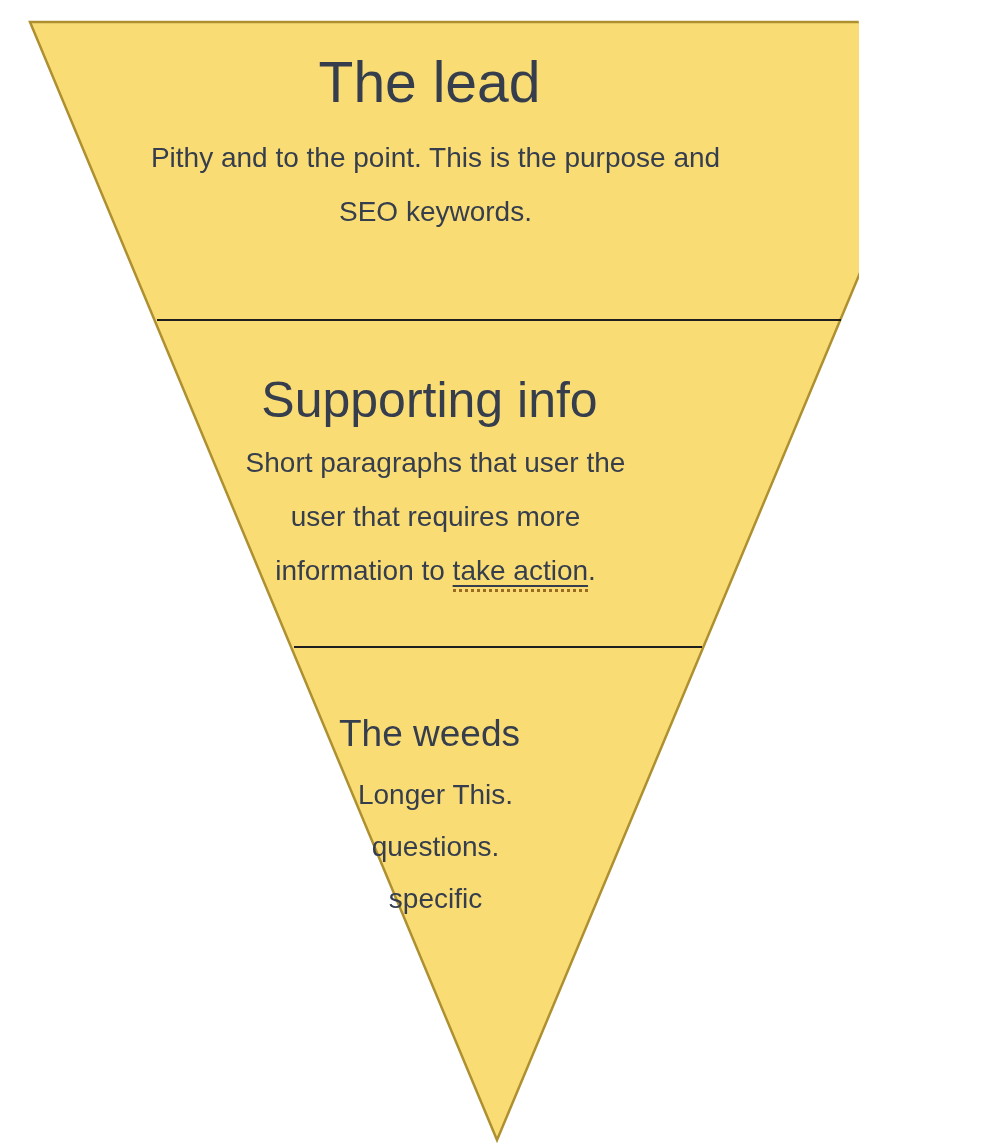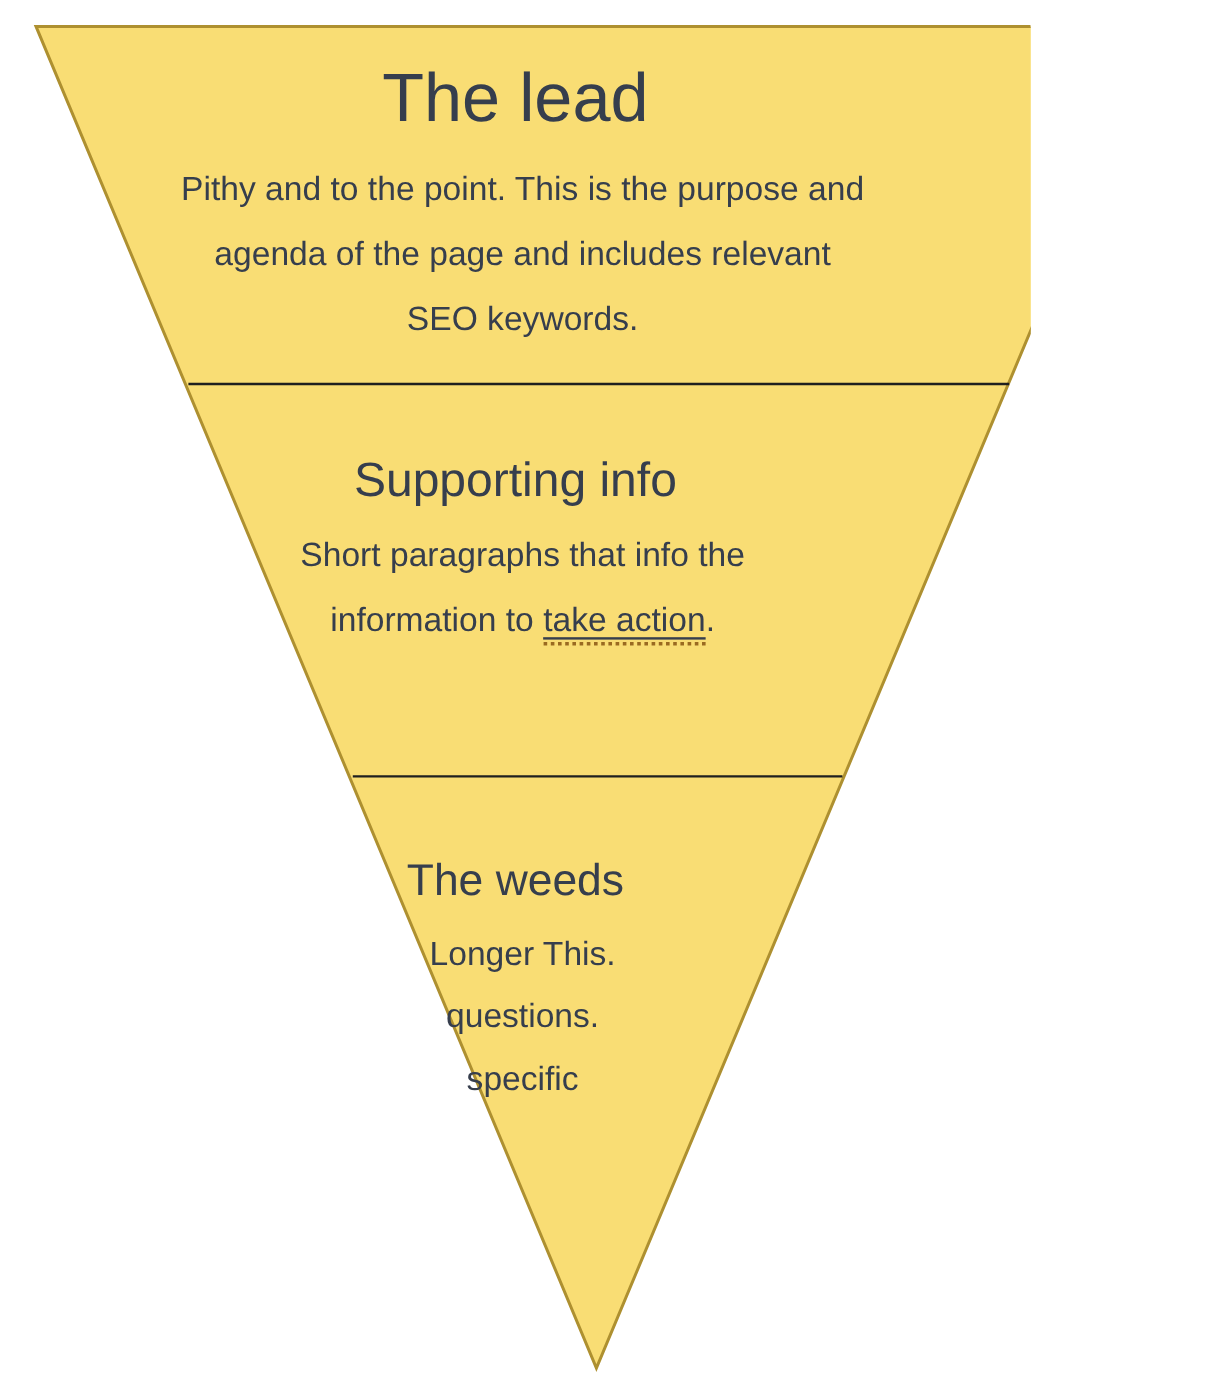--- a/index.html
+++ b/index.html
@@ -38,21 +38,21 @@
   .section-title {
     position: absolute;
     left: 0;
     right: 0;
     margin: 0;
     text-align: center;
     font-weight: 400;
     color: var(--text, #363E4D);
   }
   #title-lead       { top: 49px;  font-size: 57px; line-height: 66px; }
-  #title-supporting { top: 373px; font-size: 40px; line-height: 54px; }
+  #title-supporting { top: 373px; font-size: 50px; line-height: 54px; }
   #title-weeds      { top: 691px; font-size: 37px; line-height: 45px; margin-top: 20px; }
   .body-text {
     position: absolute;
     left: 0;
     right: 0;
     text-align: center;
     font-size: 28px;
     color: var(--text, #363E4D);
     padding-left: 12px;
   }
@@ -77,27 +77,27 @@
 
   <svg class="funnel-svg" viewBox="0 0 1004 1148" aria-hidden="true">
     <polygon class="funnel-shape" points="30,22 965,22 497,1140"></polygon>
     <line class="divider" x1="157" y1="320" x2="841" y2="320"></line>
     <line class="divider" x1="294" y1="647" x2="702" y2="647"></line>
   </svg>
 
   <h1 id="title-lead" class="section-title">The lead</h1>
   <div id="body-lead" class="body-text">
     <div class="line">Pithy and to the point. This is the purpose and</div>
-    <div class="line">agenda of the page and includes relevant</div>
     <div class="line">SEO keywords.</div>
   </div>
 
   <h2 id="title-supporting" class="section-title">Supporting info</h2>
   <div id="body-supporting" class="body-text">
-    <div class="line">Short paragraphs that info the</div>
+    <div class="line">Short paragraphs that user the</div>
+    <div class="line">user that requires more</div>
     <div class="line"><span>information to </span><span class="action-link">take action</span><span>.</span></div>
   </div>
 
   <h2 id="title-weeds" class="section-title">The weeds</h2>
   <div id="body-weeds" class="body-text">
     <div class="line">Longer This.</div>
     <div class="line">questions.</div>
     <div class="line">specific</div>
   </div>
 

